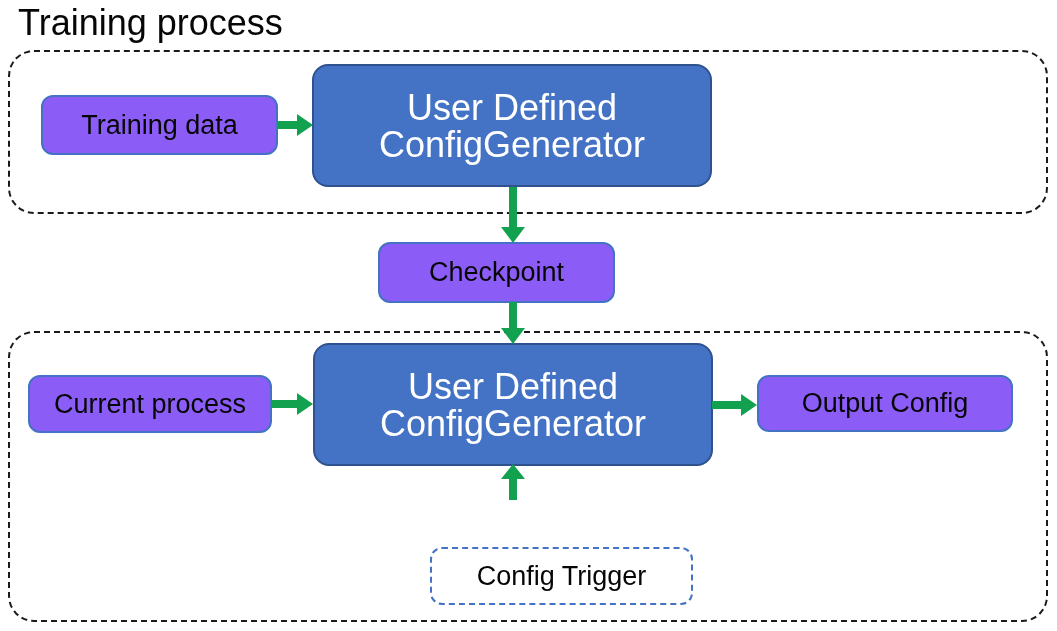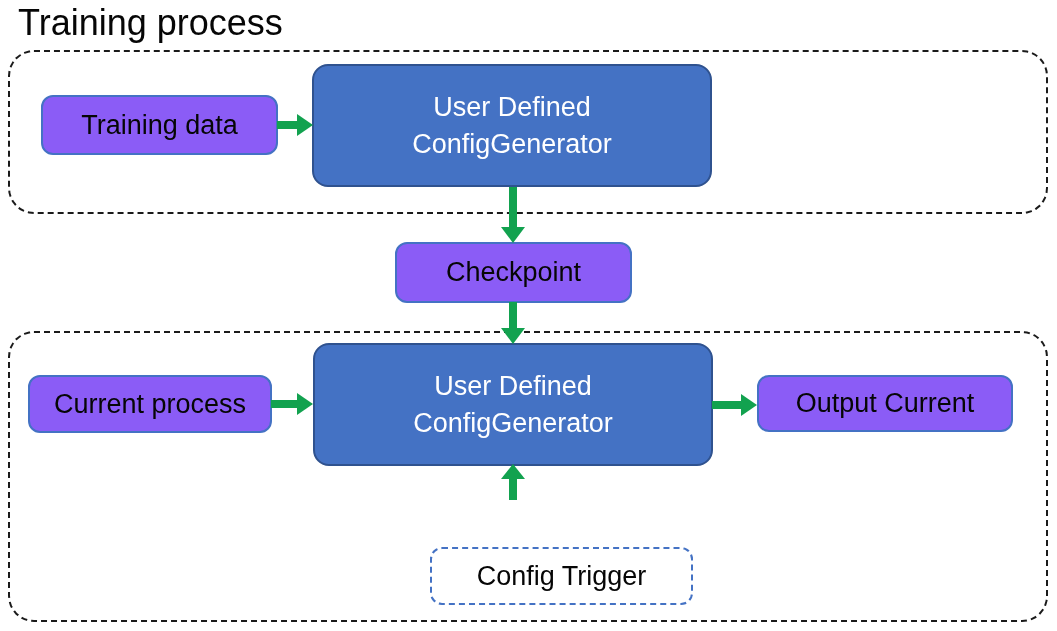--- a/index.html
+++ b/index.html
@@ -44,21 +44,21 @@
   .node-box {
     position: absolute;
     box-sizing: border-box;
     background: var(--node-fill, #4472c4);
     border: 2px solid var(--node-border, #2f528f);
     border-radius: 16px;
     display: flex;
     flex-direction: column;
     align-items: center;
     justify-content: center;
-    font-size: 27px;
+    font-size: 36px;
     line-height: 37px;
     color: var(--text-light, #fff);
     text-align: center;
     z-index: 2;
   }
   .trigger-box {
     position: absolute;
     box-sizing: border-box;
     background: #ffffff;
     border: 2px dashed var(--trigger-border, #4472c4);
@@ -120,21 +120,21 @@
   <div class="node-box" style="left:312px; top:64px; width:400px; height:123px;">
     <span>User Defined</span>
     <span>ConfigGenerator</span>
   </div>
 
   <div class="arrow arrow-down" style="left:501px; top:187px; width:24px; height:56px;">
     <div class="shaft"></div>
     <div class="head"></div>
   </div>
 
-  <div class="io-box" style="left:395px; top:242px; width:237px; height:61px;">Checkpoint</div>
+  <div class="io-box" style="left:378px; top:242px; width:237px; height:61px;">Checkpoint</div>
 
   <div class="arrow arrow-down" style="left:501px; top:302px; width:24px; height:42px;">
     <div class="shaft"></div>
     <div class="head"></div>
   </div>
 
 
   <div class="frame" style="left:8px; top:331px; width:1040px; height:291px;"></div>
 
   <div class="io-box" style="left:28px; top:375px; width:244px; height:58px;">Current process</div>
@@ -147,21 +147,21 @@
   <div class="node-box" style="left:313px; top:343px; width:400px; height:123px;">
     <span>User Defined</span>
     <span>ConfigGenerator</span>
   </div>
 
   <div class="arrow arrow-right" style="left:712px; top:394px; width:45px; height:22px;">
     <div class="shaft"></div>
     <div class="head"></div>
   </div>
 
-  <div class="io-box" style="left:757px; top:375px; width:256px; height:57px;">Output Current</div>
+  <div class="io-box" style="left:757px; top:375px; width:256px; height:57px;">Output Config</div>
 
   <div class="arrow arrow-up" style="left:501px; top:464px; width:24px; height:36px;">
     <div class="head"></div>
     <div class="shaft"></div>
   </div>
 
 
   <div class="trigger-box" style="left:430px; top:547px; width:263px; height:58px; z-index:2;">Config Trigger</div>
 
 </div>

